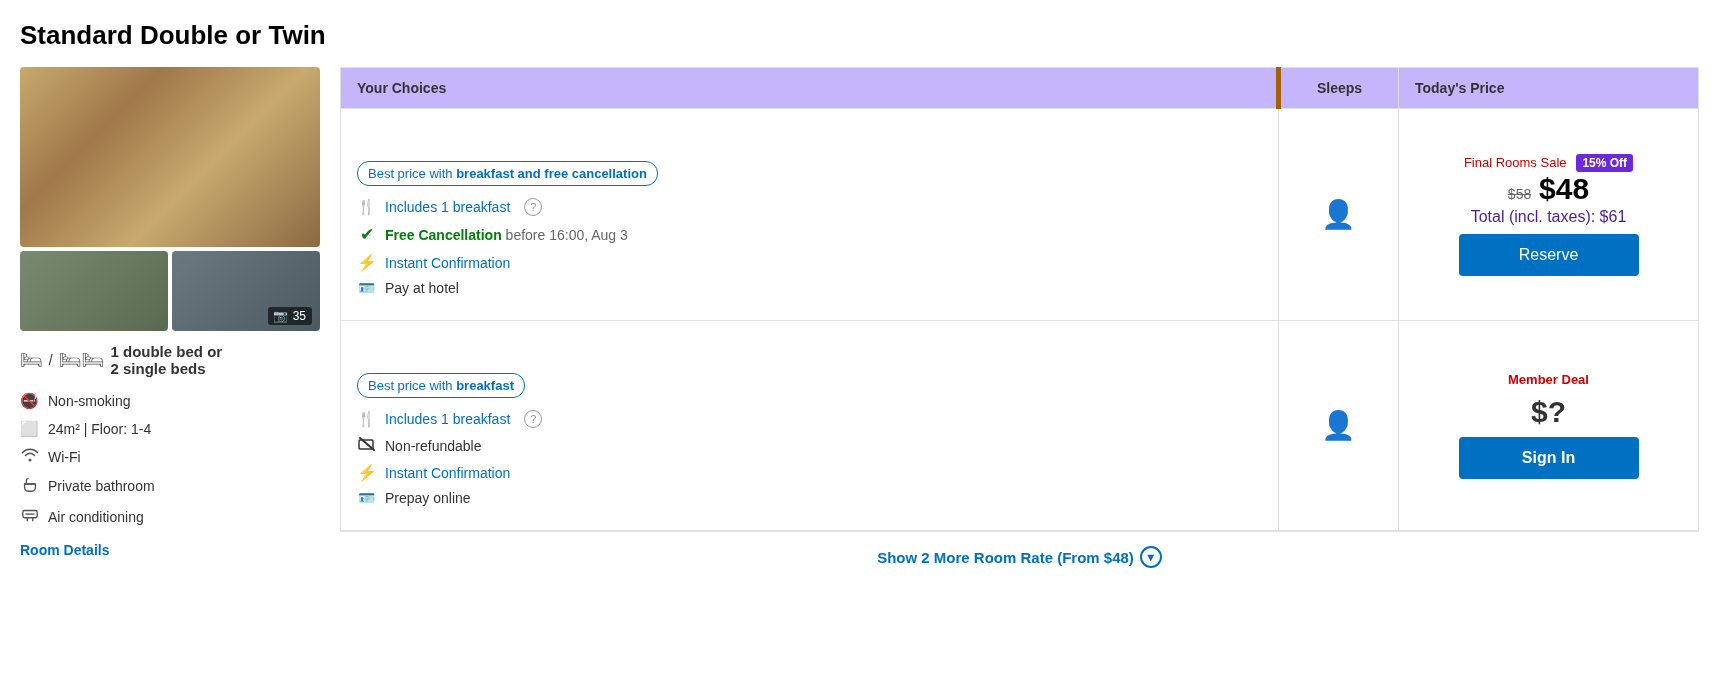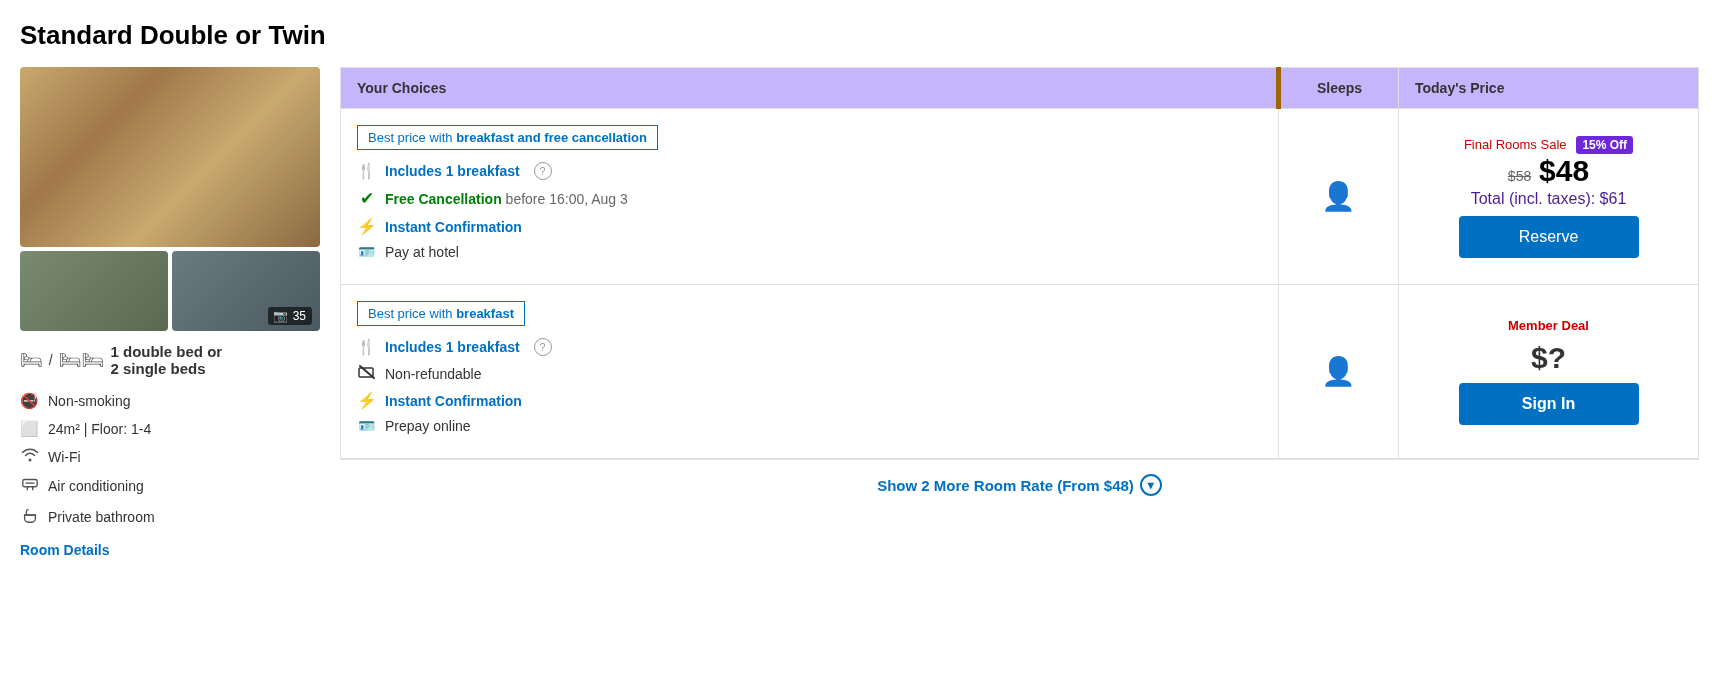--- a/index.html
+++ b/index.html
@@ -32,28 +32,28 @@
     .right-panel { flex: 1; }
     .choices-table { width: 100%; border-collapse: collapse; border: 1px solid #e0e0e0; }
     .choices-table th { background: #c4b5fd; padding: 12px 16px; text-align: left; font-size: 14px; font-weight: 700; border-bottom: 1px solid #e0e0e0; }
     .choices-table th.sleeps-col { text-align: center; width: 120px; border-left: 5px solid #a16207; border-right: 1px solid #e0e0e0; }
     .choices-table th.price-col { text-align: left; width: 300px; }
 
     .option-row td { vertical-align: top; padding: 16px; border-bottom: 1px solid #e0e0e0; }
     .option-row td.sleeps-cell { border-left: 1px solid #e0e0e0; border-right: 1px solid #e0e0e0; text-align: center; vertical-align: middle; }
     .option-row td.price-cell { text-align: center; vertical-align: middle; }
 
-    .option-badge { display: inline-block; border: 1.5px solid #0071c2; color: #0071c2; padding: 4px 10px; border-radius: 0; font-size: 13px; font-weight: 500; margin-bottom: 12px; }
+    .option-badge { display: inline-block; border: 1.5px solid #0071c2; color: #0071c2; padding: 4px 10px; border-radius: 12px; font-size: 13px; font-weight: 500; margin-bottom: 12px; margin-top: 36px; }
 
     .option-feature { display: flex; align-items: center; gap: 8px; margin-bottom: 8px; font-size: 14px; }
     .feat-icon { width: 20px; text-align: center; flex-shrink: 0; }
     .feat-lightning { color: #0071c2; font-size: 16px; }
     .feat-fork { color: #0071c2; font-size: 15px; }
     .feat-text-green { color: #008009; font-weight: 600; }
-    .feat-text-blue { color: #0071c2; font-weight: bold; }
+    .feat-text-blue { color: #0071c2; }
     .feat-text-gray { color: #666; }
     .question-icon { display: inline-flex; align-items: center; justify-content: center; width: 18px; height: 18px; border-radius: 50%; border: 1.5px solid #999; color: #999; font-size: 11px; margin-left: 6px; cursor: pointer; }
 
     .person-icon { font-size: 28px; color: #333; }
 
     .sale-label { color: #cc0000; font-size: 13px; font-weight: 500; margin-bottom: 4px; }
     .off-badge { display: inline-block; background: #6d28d9; color: #fff; font-size: 12px; font-weight: 700; padding: 2px 6px; border-radius: 3px; margin-left: 6px; }
     .old-price { text-decoration: line-through; color: #666; font-size: 14px; margin-right: 4px; }
     .new-price { font-size: 30px; font-weight: 700; color: #000; }
     .tax-note { color: #4c1d95; font-size: 16px; margin-top: 2px; }
@@ -119,37 +119,37 @@
               <path d="M9 10.5a1.5 1.5 0 1 1 0 3 1.5 1.5 0 0 1 0-3z" fill="#555"></path>
               <path d="M4.5 7.5C5.9 6.1 7.4 5.25 9 5.25s3.1.85 4.5 2.25" stroke="#555" stroke-width="1.5" stroke-linecap="round" fill="none"></path>
               <path d="M1.5 4.5C3.6 2.4 6.15 1.25 9 1.25s5.4 1.15 7.5 3.25" stroke="#555" stroke-width="1.5" stroke-linecap="round" fill="none"></path>
             </svg>
           </span>
           <span>Wi-Fi</span>
         </li>
         <li>
           <span class="feature-icon">
             <svg width="18" height="18" viewBox="0 0 20 20" fill="none">
+              <path d="M4 10h12v4a4 4 0 0 1-4 4H8a4 4 0 0 1-4-4v-4z" stroke="#555" stroke-width="1.5" fill="none"></path>
+              <line x1="4" y1="10" x2="16" y2="10" stroke="#555" stroke-width="1.5"></line>
+              <path d="M6 10V6a2 2 0 0 1 2-2" stroke="#555" stroke-width="1.5" stroke-linecap="round" fill="none"></path>
+            </svg>
+          </span>
+          <span>Private bathroom</span>
+        </li>
+        <li>
+          <span class="feature-icon">
+            <svg width="18" height="18" viewBox="0 0 20 20" fill="none">
               <rect x="2" y="5" width="16" height="8" rx="2" stroke="#555" stroke-width="1.5" fill="none"></rect>
               <line x1="5" y1="9" x2="15" y2="9" stroke="#555" stroke-width="1.5"></line>
               <line x1="7" y1="13" x2="7" y2="17" stroke="#555" stroke-width="1.5"></line>
               <line x1="13" y1="13" x2="13" y2="17" stroke="#555" stroke-width="1.5"></line>
             </svg>
           </span>
           <span>Air conditioning</span>
-        </li>
-        <li>
-          <span class="feature-icon">
-            <svg width="18" height="18" viewBox="0 0 20 20" fill="none">
-              <path d="M4 10h12v4a4 4 0 0 1-4 4H8a4 4 0 0 1-4-4v-4z" stroke="#555" stroke-width="1.5" fill="none"></path>
-              <line x1="4" y1="10" x2="16" y2="10" stroke="#555" stroke-width="1.5"></line>
-              <path d="M6 10V6a2 2 0 0 1 2-2" stroke="#555" stroke-width="1.5" stroke-linecap="round" fill="none"></path>
-            </svg>
-          </span>
-          <span>Private bathroom</span>
         </li>
       </ul>
 
       <a class="room-details-link">Room Details</a>
     </div>
 
     <div class="right-panel">
       <table class="choices-table">
         <thead>
           <tr>

